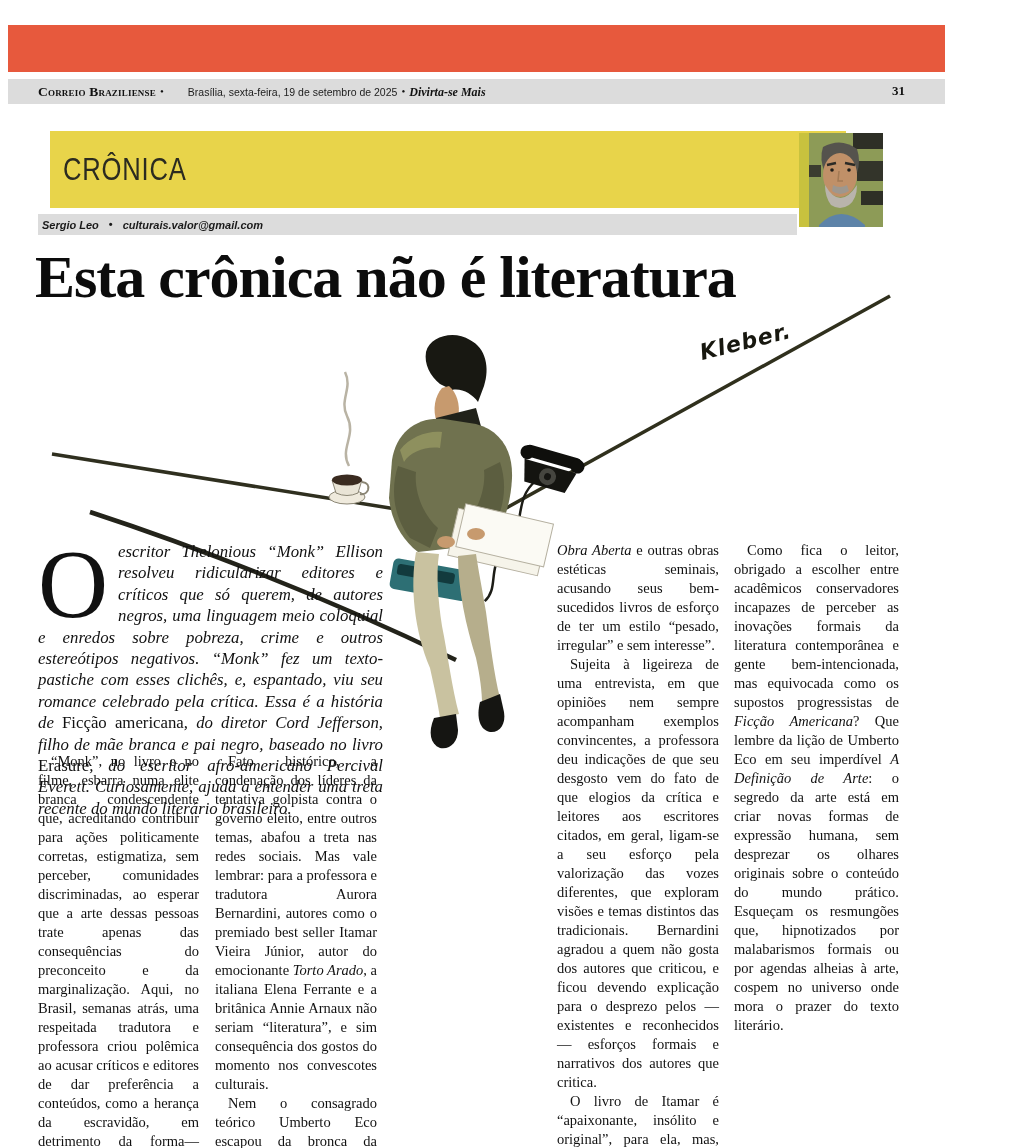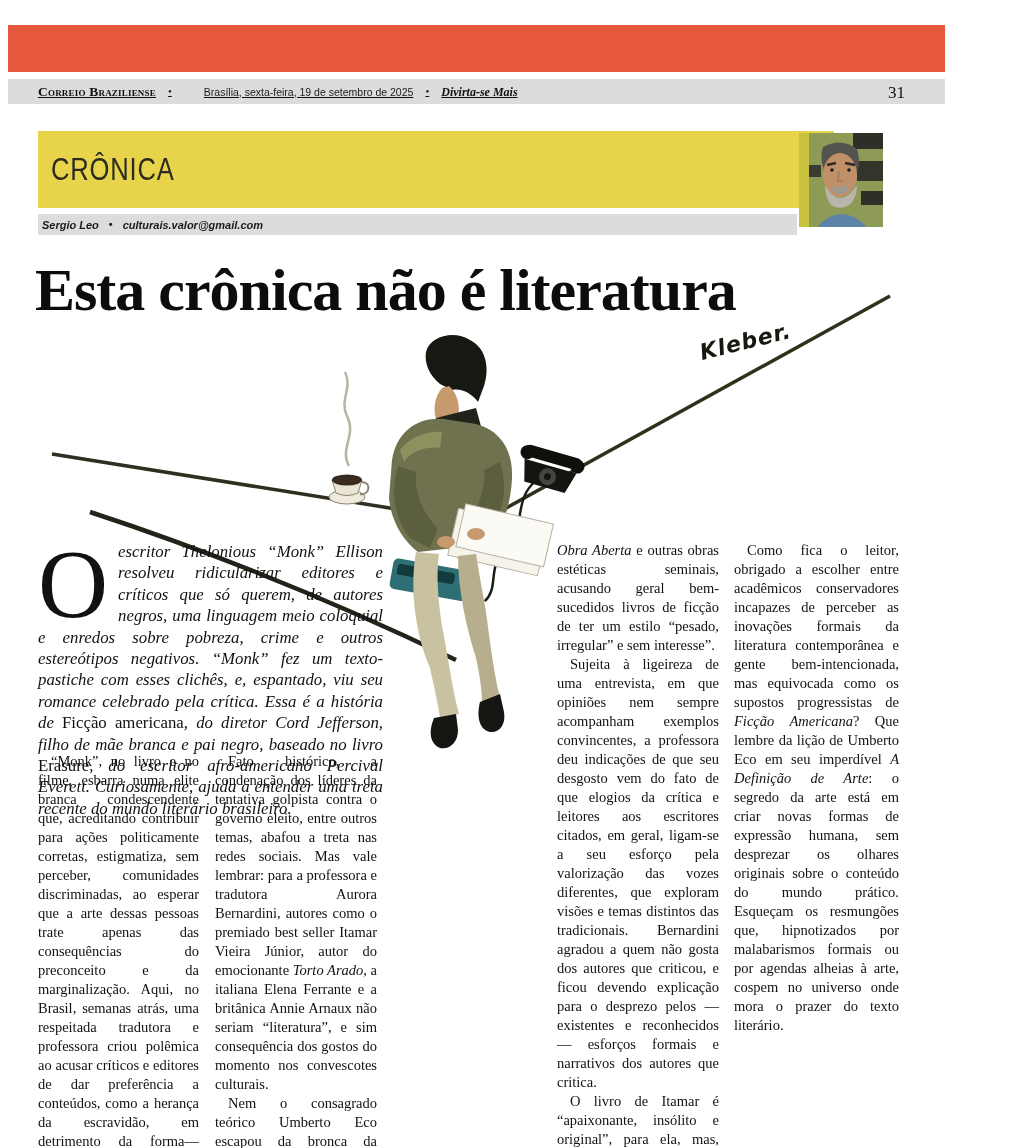--- a/index.html
+++ b/index.html
@@ -8,49 +8,49 @@
     overflow:hidden; font-family:"Liberation Serif", serif; color:#111;
   }
   .top-banner {
     position:absolute; left:8px; top:25px; width:937px; height:47px;
     background:var(--banner_orange, #e7593d);
   }
   .masthead-strip {
     position:absolute; left:8px; top:79px; width:937px; height:25px;
     background:var(--strip_gray, #dcdcdc); display:flex; align-items:center;
   }
-  .masthead-left { margin-left:30px; display:flex; align-items:baseline; gap:12px; white-space:nowrap;text-decoration:underline; }
+  .masthead-left { margin-left:30px; display:flex; align-items:baseline; gap:4px; white-space:nowrap; }
   .paper-name { font-variant:small-caps; font-weight:bold; font-size:13.5px; letter-spacing:.2px; }
   .m-bullet { font-size:11px; position:relative; top:-1px; }
   .date-text { font-family:"Liberation Sans", sans-serif; font-size:10.5px; color:#1c1c1c;padding-left:20px; }
   .supplement-name { font-style:italic; font-weight:bold; font-size:12px; }
-  .page-number { position:absolute; right:40px; top:4px; font-weight:normal; font-size:17px; }
+  .page-number { position:absolute; right:40px; top:4px; font-weight:bold; font-size:13px; }
 
   .cronica-box {
-    position:absolute; left:38px; top:131px; width:796px; height:77px;
+    position:absolute; left:50px; top:131px; width:796px; height:77px;
     background:var(--section_yellow, #e8d44a);
   }
   .section-label {
     position:absolute; left:13px; top:20px; margin:0;
     font-family:"Liberation Sans", sans-serif; font-weight:400;
     font-size:32px; color:#2b2b20; letter-spacing:1px;
     transform:scaleX(.8); transform-origin:left center;
   }
   .byline-strip {
     position:absolute; left:38px; top:214px; width:759px; height:21px;
     background:var(--strip_gray, #dcdcdc); display:flex; align-items:center;
     font-family:"Liberation Sans", sans-serif; font-weight:bold; font-style:italic;
     font-size:11px; color:#1a1a1a;
   }
   .byline-strip .author-name { margin-left:4px;text-align:center; }
   .byline-strip .m-bullet { margin:0 10px; font-style:normal; }
   .author-photo { position:absolute; left:799px; top:133px; width:84px; height:94px; }
 
   .headline {
-    position:absolute; left:35px; top:260px; width:870px; margin:0;
+    position:absolute; left:35px; top:247px; width:870px; margin:0;
     font-size:60px; line-height:1; font-weight:bold; letter-spacing:-1px; color:#0c0c0c;
   }
 
   .illustration { position:absolute; left:38px; top:290px; width:870px; height:470px; }
   .signature {
     font-family:"DejaVu Sans", sans-serif; font-style:italic; font-weight:bold;
     font-size:22px; fill:#17170f; letter-spacing:1px;
   }
 
   .lead {
@@ -182,21 +182,21 @@
       </div>
   </div>
   <div id="col2" class="col">
     <div>
         <p class="indent"><span>Fato histórico, a condenação dos líderes da tentativa golpista contra o governo eleito, entre outros temas, abafou a treta nas redes sociais. Mas vale lembrar: para a professora e tradutora Aurora Bernardini, autores como o premiado best seller Itamar Vieira Júnior, autor do emocionante </span><em>Torto Arado</em><span>, a italiana Elena Ferrante e a britânica Annie Arnaux não seriam “literatura”, e sim consequência dos gostos do momento nos convescotes culturais.</span></p>
         <p class="indent"><span>Nem o consagrado teórico Umberto Eco escapou da bronca da tradutora, que torceu o nariz para autor de</span></p>
       </div>
   </div>
   <div id="col3" class="col">
     <div>
-        <p><em>Obra Aberta</em><span> e outras obras estéticas seminais, acusando geral bem-sucedidos livros de ficção de ter um estilo “pesado, irregular” e sem interesse”.</span></p>
+        <p><em>Obra Aberta</em><span> e outras obras estéticas seminais, acusando seus bem-sucedidos livros de esforço de ter um estilo “pesado, irregular” e sem interesse”.</span></p>
         <p class="indent"><span>Sujeita à ligeireza de uma entrevista, em que opiniões nem sempre acompanham exemplos convincentes, a professora deu indicações de que seu desgosto vem do fato de que elogios da crítica e leitores aos escritores citados, em geral, ligam-se a seu esforço pela valorização das vozes diferentes, que exploram visões e temas distintos das tradicionais. Bernardini agradou a quem não gosta dos autores que criticou, e ficou devendo explicação para o desprezo pelos — existentes e reconhecidos — esforços formais e narrativos dos autores que critica.</span></p>
         <p class="indent"><span>O livro de Itamar é “apaixonante, insólito e original”, para ela, mas, nem assim, a entrevistada aceita que seja literatura. Essa aparente contradição fala muito mais sobre a crítica de arte atual do que sobre as obras citadas pela professora, personagem de um ambiente</span></p>
       </div>
   </div>
   <div id="col4" class="col">
     <div>
         <p class="indent"><span>Como fica o leitor, obrigado a escolher entre acadêmicos conservadores incapazes de perceber as inovações formais da literatura contemporânea e gente bem-intencionada, mas equivocada como os supostos progressistas de </span><em>Ficção Americana</em><span>? Que lembre da lição de Umberto Eco em seu imperdível </span><em>A Definição de Arte</em><span>: o segredo da arte está em criar novas formas de expressão humana, sem desprezar os olhares originais sobre o conteúdo do mundo prático. Esqueçam os resmungões que, hipnotizados por malabarismos formais ou por agendas alheias à arte, cospem no universo onde mora o prazer do texto literário.</span></p>
       </div>
 
   </div>

